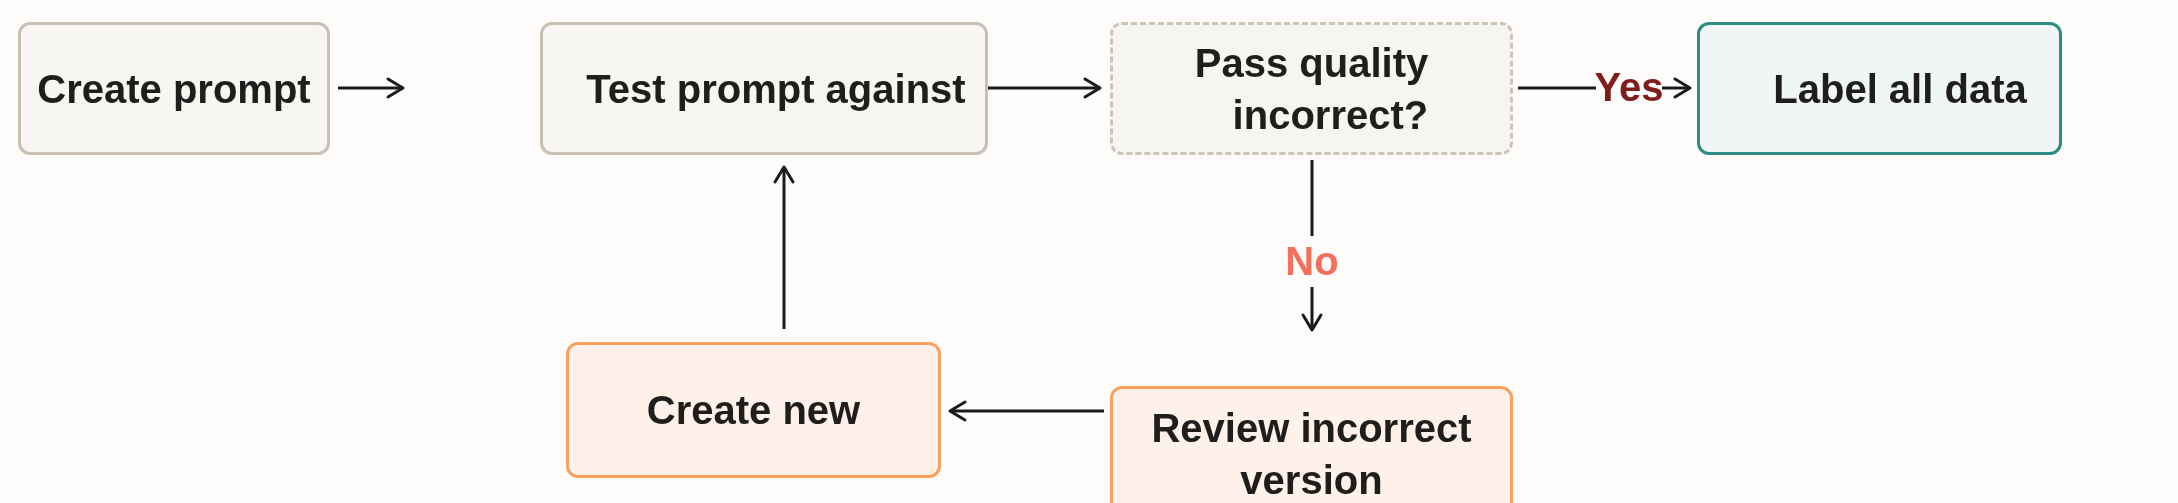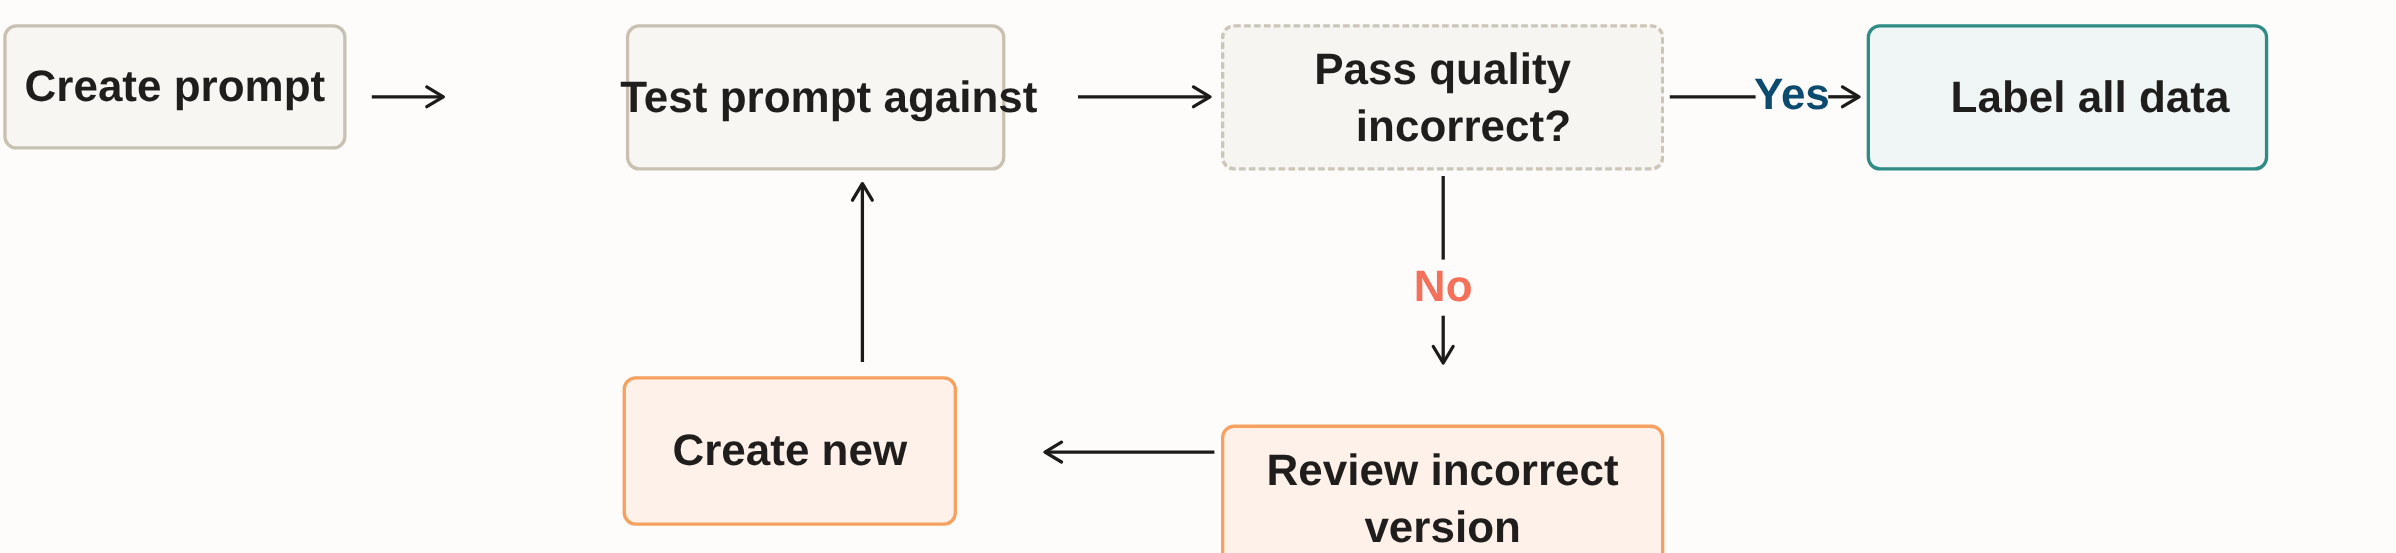--- a/index.html
+++ b/index.html
@@ -44,21 +44,21 @@
   .node.decision { background: #f6f5f2; border: 3px dashed #ccc6b9; text-align: right; }
   .node.teal     { background: #eff6f5; border: 3px solid #2e8c85; padding-left: 41px; }
   .node.orange   { background: #fdf1e9; border: 3px solid #f6a160; }
   .edge-label {
     position: absolute;
     transform: translate(-50%, -50%);
     font-size: 40px;
     font-weight: bold;
     white-space: nowrap;
   }
-  .edge-label.yes { color: #0c4a6e; }
+  .edge-label.yes { color: #7f1d1d; }
   .edge-label.no  { color: #f4705a; }
 </style>
 </head>
 <body>
 
 <div class="flow-canvas">
 
   <svg class="edges-svg" viewBox="0 0 2178 503" aria-hidden="true">
     <defs>
       <marker id="arrowhead" markerUnits="userSpaceOnUse" markerWidth="30" markerHeight="30" refX="21" refY="12" orient="auto">
@@ -68,27 +68,27 @@
     <path d="M338 88 L403 88" stroke="#1c1b1a" stroke-width="3" fill="none" marker-end="url(#arrowhead)"></path>
     <path d="M980 88 L1100 88" stroke="#1c1b1a" stroke-width="3" fill="none" marker-end="url(#arrowhead)"></path>
     <path d="M1518 88 L1596 88" stroke="#1c1b1a" stroke-width="3" fill="none"></path>
     <path d="M1662 88 L1690 88" stroke="#1c1b1a" stroke-width="3" fill="none" marker-end="url(#arrowhead)"></path>
     <path d="M1312 160 L1312 236" stroke="#1c1b1a" stroke-width="3" fill="none"></path>
     <path d="M1312 287 L1312 330" stroke="#1c1b1a" stroke-width="3" fill="none" marker-end="url(#arrowhead)"></path>
     <path d="M1104 411 L950 411" stroke="#1c1b1a" stroke-width="3" fill="none" marker-end="url(#arrowhead)"></path>
     <path d="M784 329 L784 167" stroke="#1c1b1a" stroke-width="3" fill="none" marker-end="url(#arrowhead)"></path>
   </svg>
 
-  <div class="node neutral" style="left:3px; top:22px; width:312px; height:114px;justify-content:center;">
+  <div class="node neutral" style="left:18px; top:22px; width:312px; height:133px;justify-content:center;">
     <div class="node-label">
         <span>Create prompt</span>
       </div>
   </div>
 
-  <div class="node neutral" style="left:569px; top:22px; width:345px; height:133px;padding-left:24px;">
+  <div class="node neutral" style="left:540px; top:22px; width:448px; height:133px;padding-left:24px;">
     <div class="node-label">
         <span>Test prompt against</span>
       </div>
   </div>
 
   <div class="node decision" style="left:1110px; top:22px; width:403px; height:133px;">
     <div class="node-label">
         <span>Pass quality</span>
         <span>incorrect?</span>
       </div>
@@ -100,21 +100,21 @@
       </div>
   </div>
 
   <div class="node orange" style="left:1110px; top:342px; width:403px; height:136px;margin-top:44px;">
     <div class="node-label">
         <span>Review incorrect</span>
         <span>version</span>
       </div>
   </div>
 
-  <div class="node orange" style="left:566px; top:342px; width:304px; height:136px;">
+  <div class="node orange" style="left:566px; top:342px; width:375px; height:136px;">
     <div class="node-label">
         <span>Create new</span>
       </div>
   </div>
 
   <span class="edge-label yes" style="left:1629px; top:87px;">Yes</span>
   <span class="edge-label no" style="left:1312px; top:261px;">No</span>
 
 </div>
 

